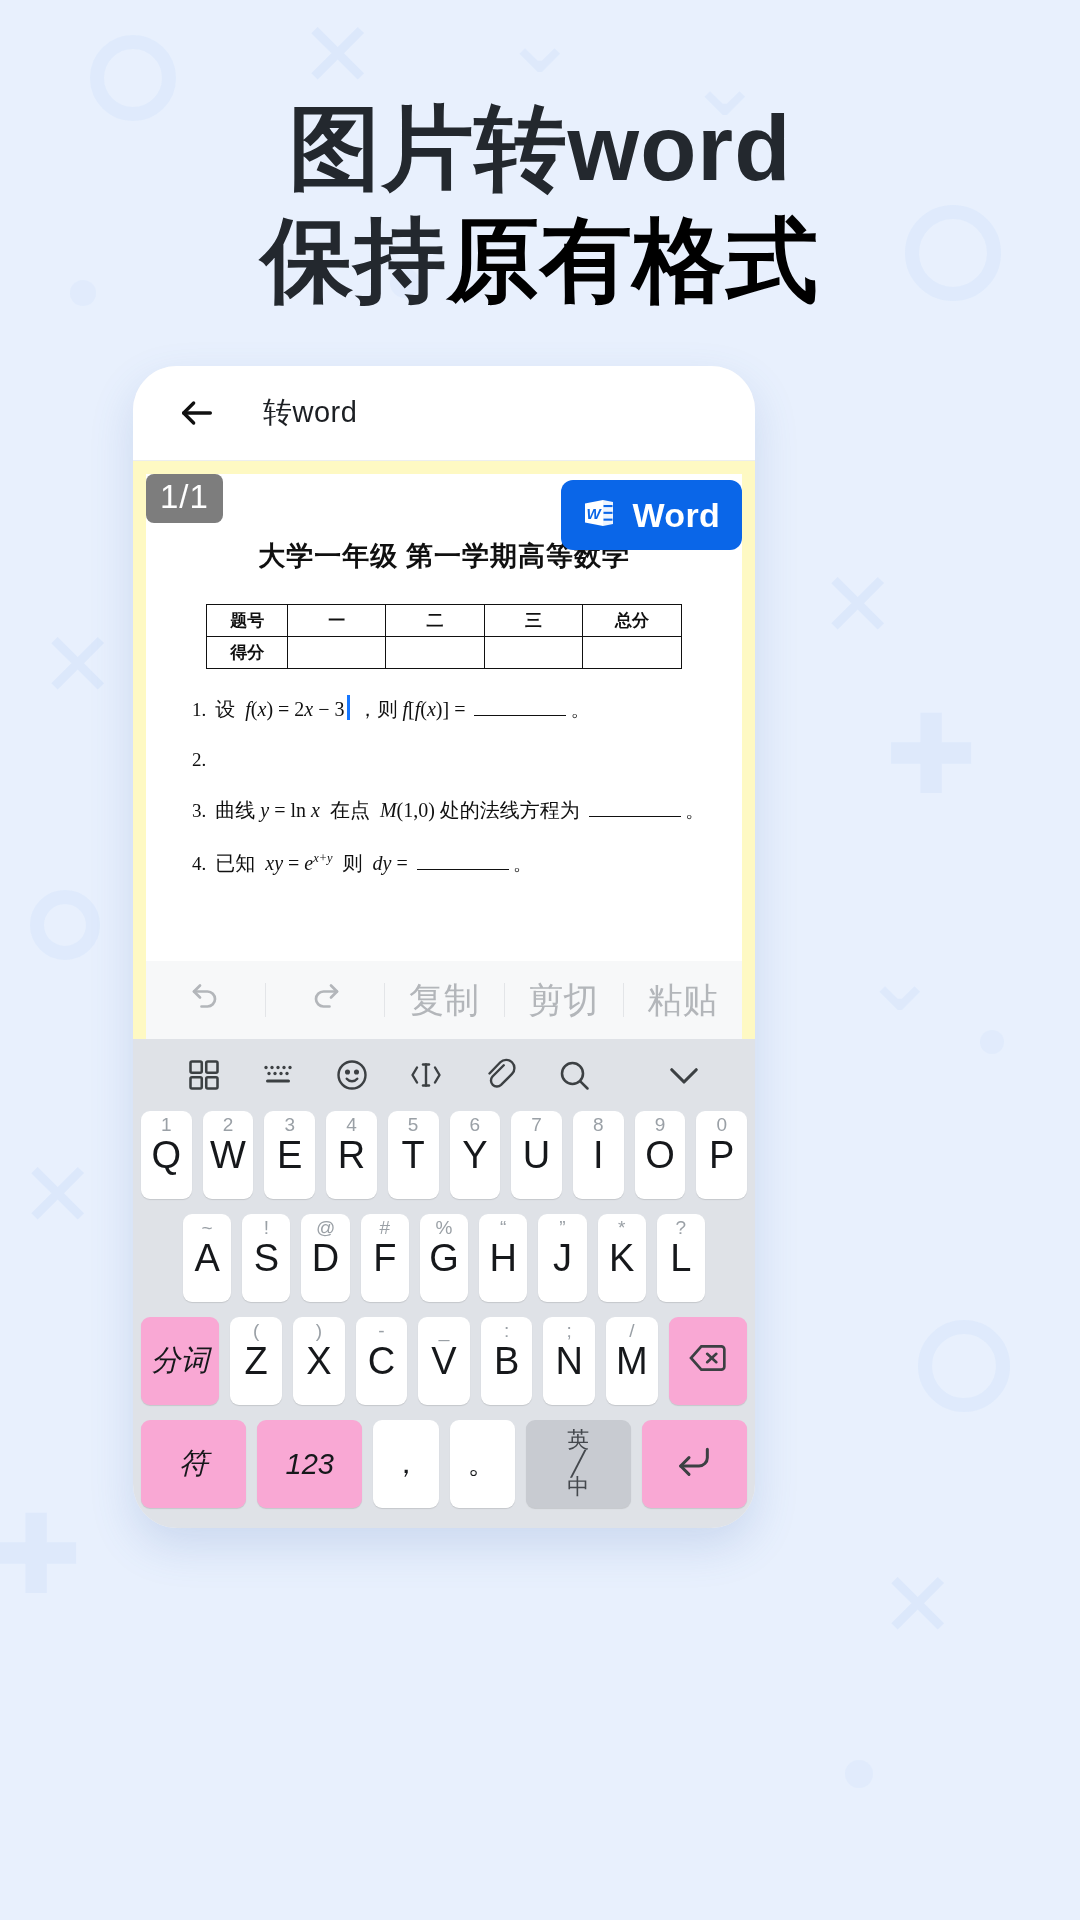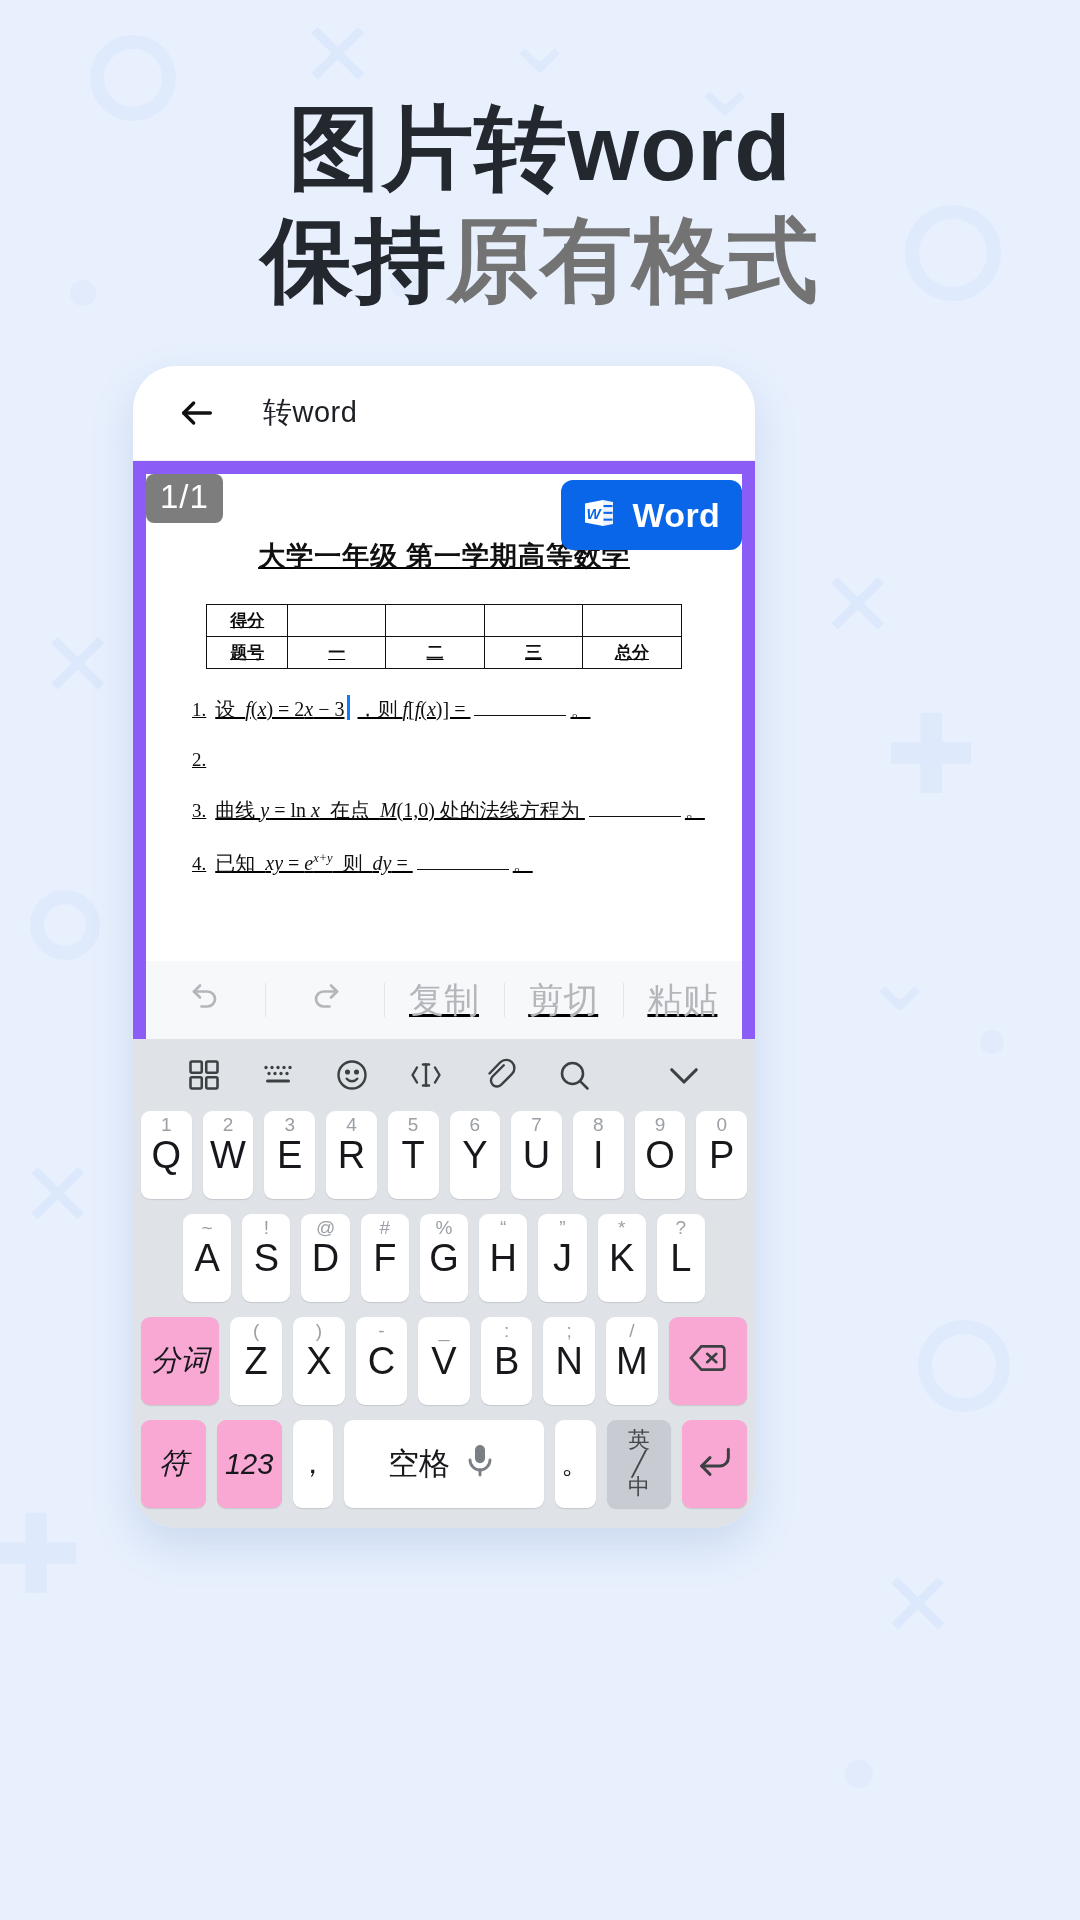--- a/index.html
+++ b/index.html
@@ -31,21 +31,21 @@
     text-align: center; z-index: 3;
   }
   .hl-line {
     font-size: 92px;
     font-weight: 700;
     letter-spacing: 1px;
     line-height: 1.22;
     color: #23282e;
     white-space: nowrap;
   }
-  .hl-accent { color: #737373; }
+  .hl-accent { color: #000000; }
 
   
   #phone {
     position: absolute;
     left: 133px; top: 366px;
     width: 622px; height: 1162px;
     background: #f3f4f6;
     border-radius: 44px;
     box-shadow: 0 18px 44px rgba(70,110,180,.18);
     overflow: hidden;
@@ -60,23 +60,23 @@
     border-bottom: 1px solid #eceef0;
   }
   #back-icon { width: 40px; height: 40px; flex: 0 0 auto; }
   #header-title {
     font-size: 29px; color: #1c1f23; font-weight: 500; margin-left: 46px;
     letter-spacing: .5px;
   }
 
   
   #doc-area {
-    position: relative; flex: 1 1 auto; background: #8b5cf6;
+    position: relative; flex: 1 1 auto; background: #fef9c3;
     padding: 13px 13px 0 13px; overflow: hidden;
-    display: flex; flex-direction: column; text-decoration: underline;
+    display: flex; flex-direction: column;
   }
   #doc-page {
     background: #fff; flex: 1 1 auto; position: relative;
     overflow: hidden; padding: 36px 34px 0 34px;
   }
   #page-badge {
     position: absolute; left: 0px; top: 0px;
     background: #7d7d7d; color: #fff;
     font-size: 33px; font-weight: 400;
     padding: 4px 14px 7px 14px; border-radius: 8px;
@@ -246,32 +246,32 @@
           </svg>
         </span>
         <span class="wlabel">Word</span>
       </div>
 
       <div id="doc-title" class="docfont">大学一年级 第一学期高等数学</div>
 
       <table id="score-table" class="docfont">
         <tbody>
             <tr>
+          <td class="lbl">题号</td>
+          <td class="val">一</td>
+          <td class="val">二</td>
+          <td class="val">三</td>
+          <td class="val">总分</td>
+        </tr>
+        <tr>
           <td class="lbl">得分</td>
           <td class="val"></td>
           <td class="val"></td>
           <td class="val"></td>
           <td class="val"></td>
-        </tr>
-        <tr>
-          <td class="lbl">题号</td>
-          <td class="val">一</td>
-          <td class="val">二</td>
-          <td class="val">三</td>
-          <td class="val">总分</td>
         </tr>
       </tbody>
         </table>
 
 
       <div class="q docfont">
         <span class="qnum">1.</span>
         <span>设&nbsp;&nbsp;<span class="mi">f</span>(<span class="mi">x</span>) = 2<span class="mi">x</span> − 3<span class="caret"></span>，则&nbsp;<span class="mi">f</span>[<span class="mi">f</span>(<span class="mi">x</span>)] = <span class="blank"></span>。</span>
       </div>
 
@@ -495,30 +495,20 @@
               <line x1="17" y1="9.5" x2="11.5" y2="14.5"></line>
           </svg>
         </span>
       </div>
     </div>
 
     <div class="kb-row r4">
       <div class="key fn">符</div>
       <div class="key fn">123</div>
       <div class="key ratio-half small-cn">，</div>
-      <div class="key space">
-        <span>空格</span>
-        <span>
-          <svg width="26" height="26" viewBox="0 0 24 24" fill="#7a7f85">
-            <rect x="9" y="3" width="6" height="11" rx="3"></rect>
-            <path d="M6 12a6 6 0 0 0 12 0" fill="none" stroke="#7a7f85" stroke-width="1.7" stroke-linecap="round"></path>
-            <line x1="12" y1="18" x2="12" y2="21" stroke="#7a7f85" stroke-width="1.7" stroke-linecap="round"></line>
-          </svg>
-        </span>
-      </div>
       <div class="key ratio-half small-cn">。</div>
       <div class="key ensw">
         <span>英</span>
         <span class="sl">╱</span>
         <span>中</span>
       </div>
       <div class="key fn">
         <span>
           <svg viewBox="0 0 24 24" fill="none" stroke="#3c4043" stroke-width="1.8" stroke-linecap="round" stroke-linejoin="round">
             <polyline points="9,10 4,15 9,20"></polyline>

